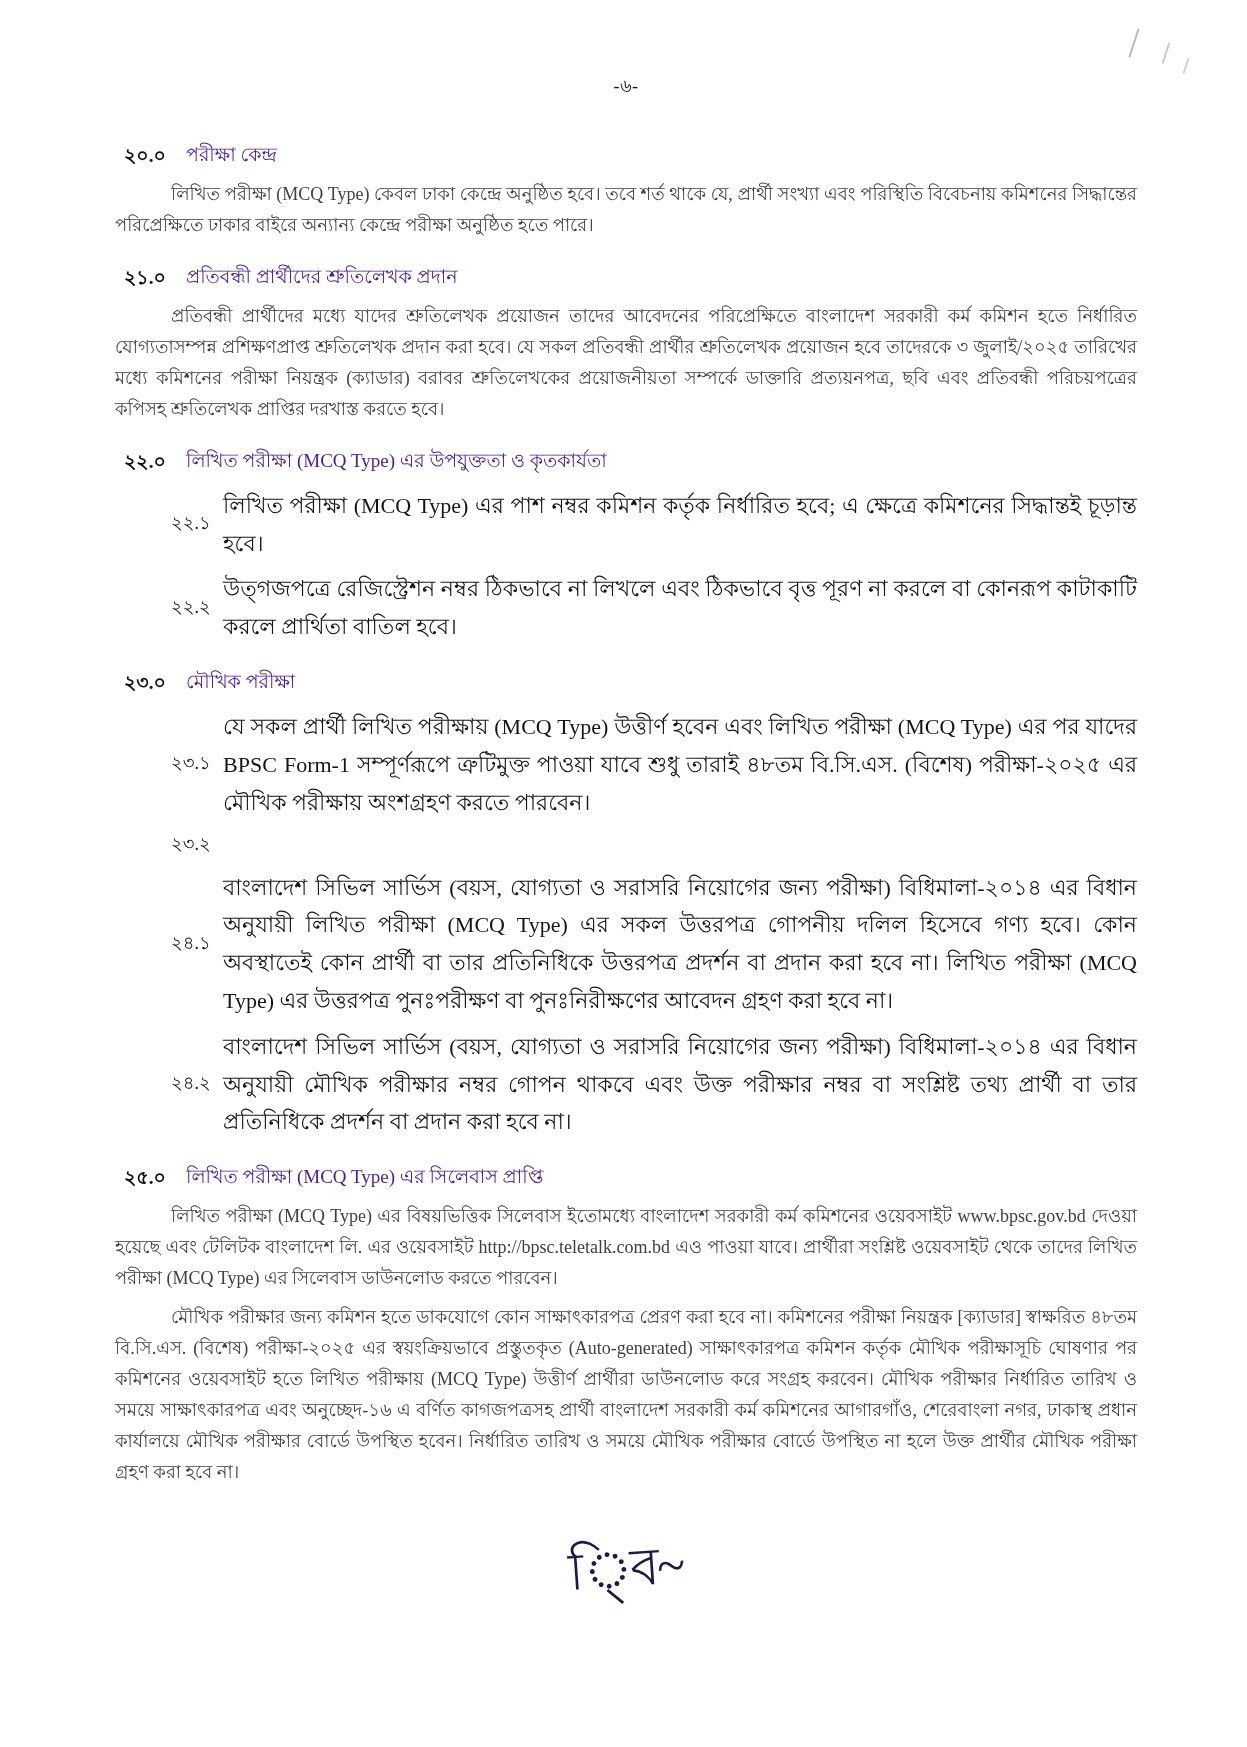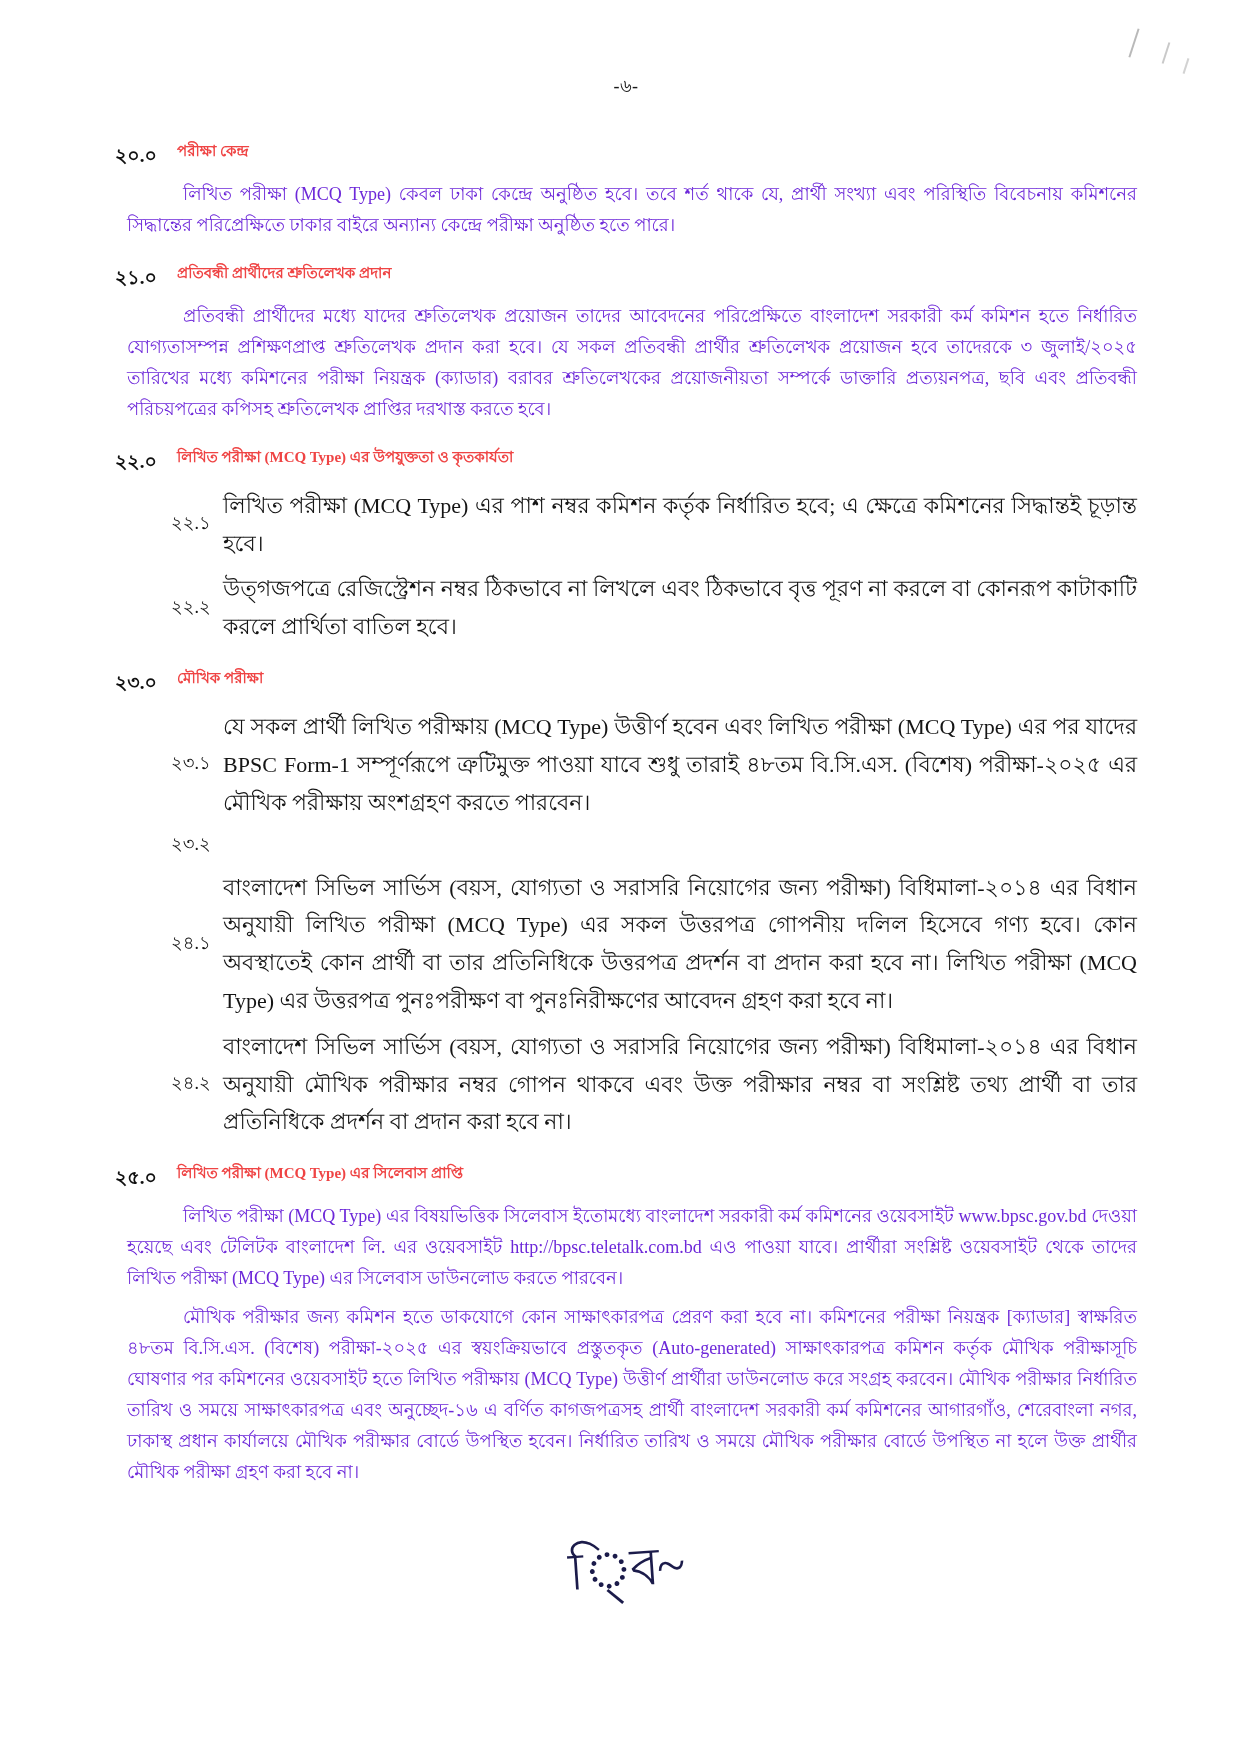--- a/index.html
+++ b/index.html
@@ -38,34 +38,35 @@
     align-items: flex-start;
     margin-top: 22px;
     margin-bottom: 6px;
   }
   .sec-num {
     width: 62px;
     flex: 0 0 62px;
     font-size: 19px;
     font-weight: bold;
     color: #101010;
+    margin-left: 9px;
   }
   .sec-title {
-    font-size: 15px;
-    font-weight: bold;
-    color: #ef4444;
+    font-size: 19px;
+    font-weight: normal;
+    color: #4c1d95;
     line-height: 1.45;
   }
   p.body-text {
     font-size: 18px;
     line-height: 1.72;
     text-align: justify;
     text-justify: inter-word;
-    margin: 4px 0 8px 12px;
-    color: #6d28d9;
+    margin: 4px 0 8px 0;
+    color: #404040;
   }
   p.indent {
     text-indent: 56px;
   }
   .sub-item {
     display: flex;
     align-items: center;
     margin: 8px 0 8px 0;
   }
   .sub-num {

